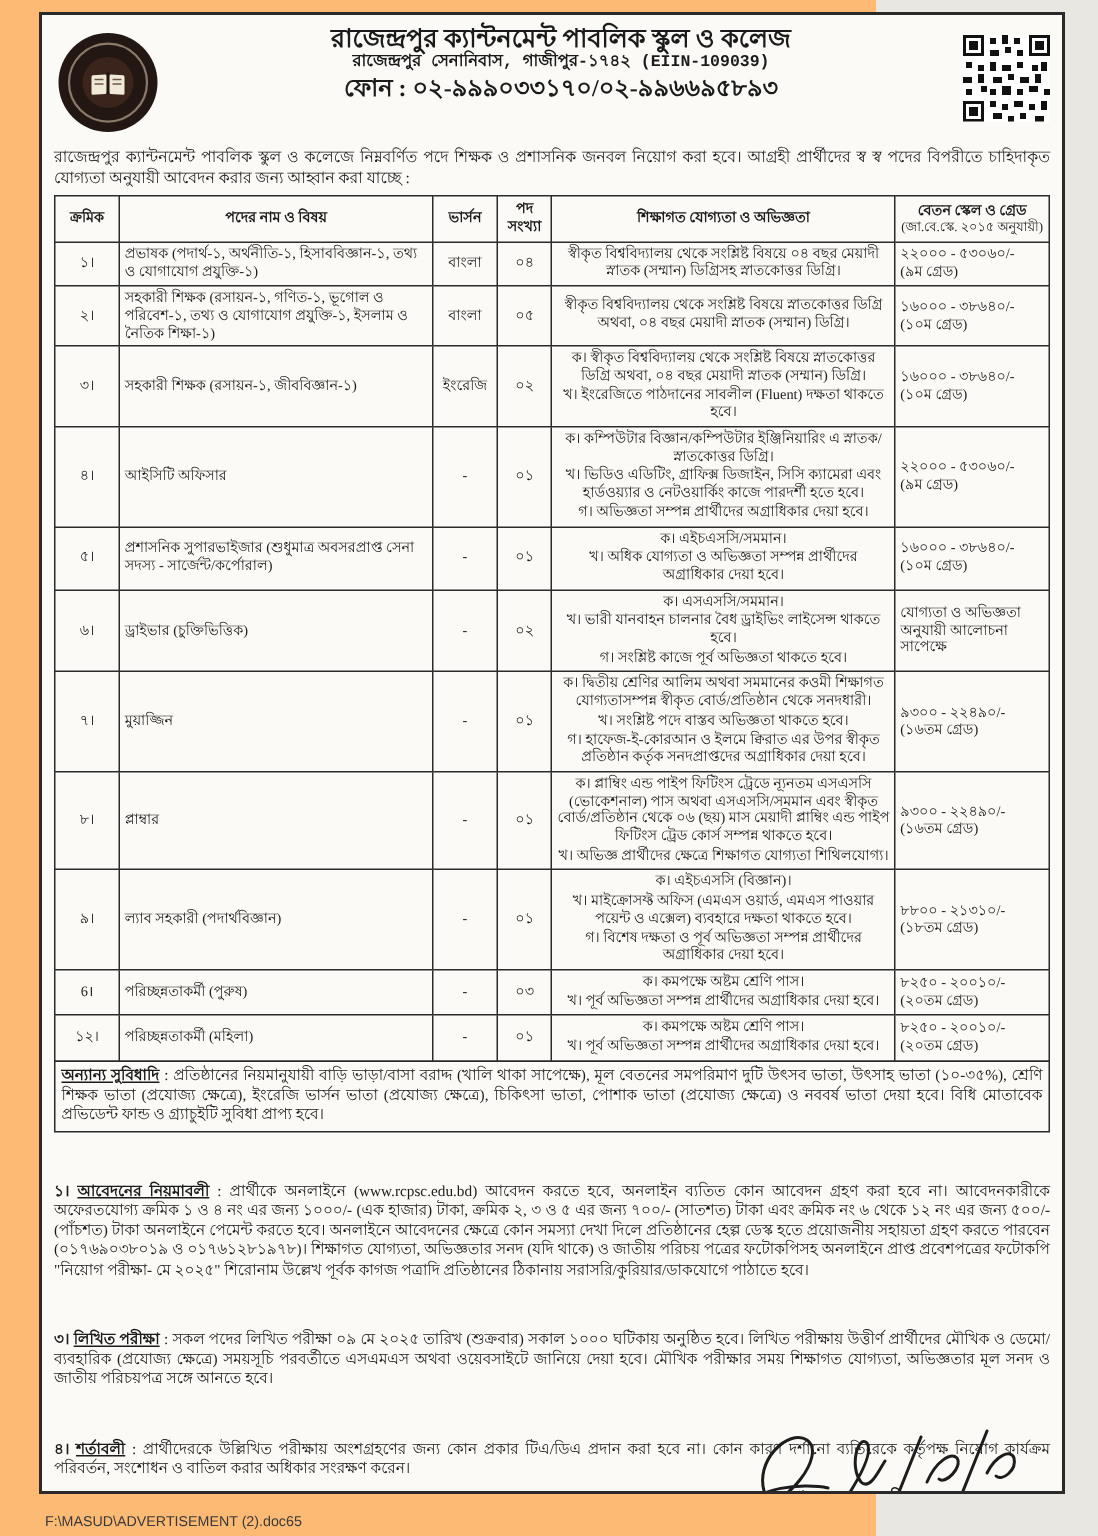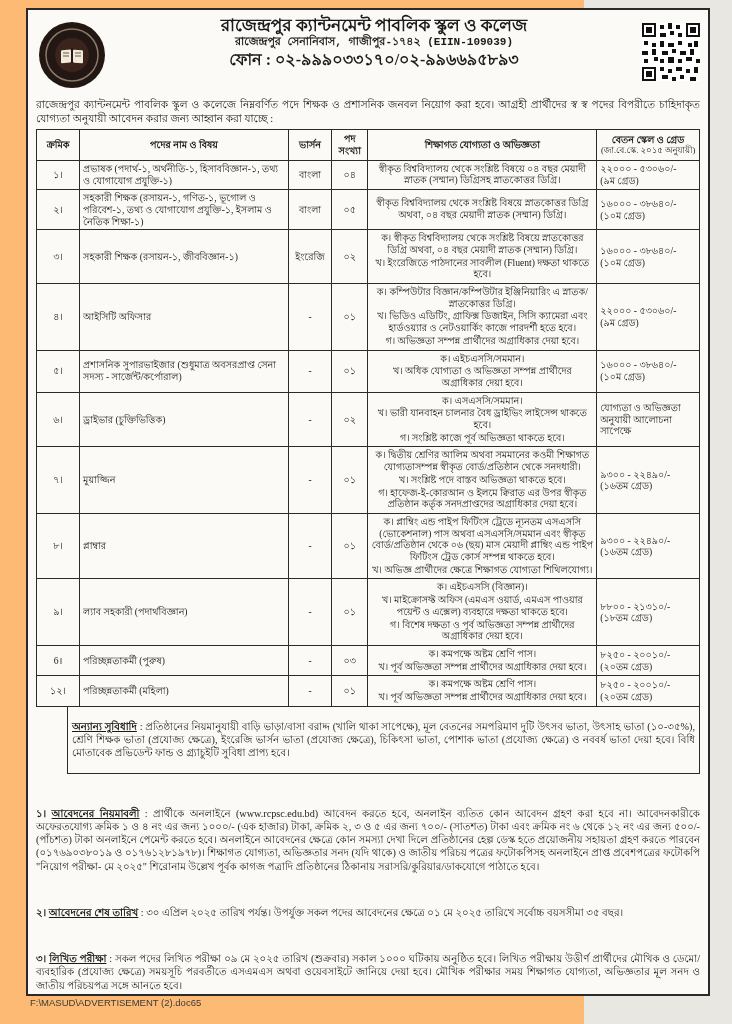--- a/index.html
+++ b/index.html
@@ -63,25 +63,24 @@
   td.serial, td.ver, td.cnt { text-align: center; }
   td.post { text-align: left; }
   td.qual { text-align: center; }
   td.qual div { margin-bottom: 1px; }
   td.sal { text-align: left; }
   .sal-sub { font-size: 8.6px; font-weight: normal; display: block; line-height: 1.15; }
   
   .benefits {
     border: 1px solid #2b2b2b;
     margin-top: -1px;
-    padding: 13px 4px;
+    padding: 3px 4px;
     font-size: 10.2px;
     text-align: justify;
     line-height: 1.3;
-    margin-left: 31px;
   }
   .u-label { font-weight: bold; text-decoration: underline; }
   
   .notes { margin-top: 4px; }
   .note {
     font-size: 10.2px;
     text-align: justify;
     line-height: 1.3;
     margin-bottom: 4px;
     margin-top: 33px;
@@ -99,21 +98,21 @@
     position: absolute;
     right: 18px; top: -46px;
     width: 200px; height: 70px;
     pointer-events: none;
   }
   .sig-line1 { font-size: 10.5px; font-weight: bold; }
   .sig-line2 { font-size: 10.5px; font-weight: bold; }
   
   .footer-path {
     position: absolute;
-    left: 30px; bottom: 16px;
+    left: 30px; bottom: 4px;
     font-family: "Liberation Sans", sans-serif;
     font-size: 9.5px;
     color: #3a3a3a;
   }
 </style>
 </head>
 <body>
 
 <div class="page">
   <div class="frame">
@@ -404,25 +403,20 @@
       <span class="u-label">অন্যান্য সুবিধাদি</span><span> : প্রতিষ্ঠানের নিয়মানুযায়ী বাড়ি ভাড়া/বাসা বরাদ্দ (খালি থাকা সাপেক্ষে), মূল বেতনের সমপরিমাণ দুটি উৎসব ভাতা, উৎসাহ ভাতা (১০-৩৫%), শ্রেণি শিক্ষক ভাতা (প্রযোজ্য ক্ষেত্রে), ইংরেজি ভার্সন ভাতা (প্রযোজ্য ক্ষেত্রে), চিকিৎসা ভাতা, পোশাক ভাতা (প্রযোজ্য ক্ষেত্রে) ও নববর্ষ ভাতা দেয়া হবে। বিধি মোতাবেক প্রভিডেন্ট ফান্ড ও গ্র্যাচুইটি সুবিধা প্রাপ্য হবে।</span>
     </div>
 
     <div class="notes">
       <div class="note">
         <span class="num">১। </span>
         <span class="u-label">আবেদনের নিয়মাবলী</span>
         <span> : প্রার্থীকে অনলাইনে (www.rcpsc.edu.bd) আবেদন করতে হবে, অনলাইন ব্যতিত কোন আবেদন গ্রহণ করা হবে না। আবেদনকারীকে অফেরতযোগ্য ক্রমিক ১ ও ৪ নং এর জন্য ১০০০/- (এক হাজার) টাকা, ক্রমিক ২, ৩ ও ৫ এর জন্য ৭০০/- (সাতশত) টাকা এবং ক্রমিক নং ৬ থেকে ১২ নং এর জন্য ৫০০/- (পাঁচশত) টাকা অনলাইনে পেমেন্ট করতে হবে। অনলাইনে আবেদনের ক্ষেত্রে কোন সমস্যা দেখা দিলে প্রতিষ্ঠানের হেল্প ডেস্ক হতে প্রয়োজনীয় সহায়তা গ্রহণ করতে পারবেন (০১৭৬৯০৩৮০১৯ ও ০১৭৬১২৮১৯৭৮)। শিক্ষাগত যোগ্যতা, অভিজ্ঞতার সনদ (যদি থাকে) ও জাতীয় পরিচয় পত্রের ফটোকপিসহ অনলাইনে প্রাপ্ত প্রবেশপত্রের ফটোকপি "নিয়োগ পরীক্ষা- মে ২০২৫" শিরোনাম উল্লেখ পূর্বক কাগজ পত্রাদি প্রতিষ্ঠানের ঠিকানায় সরাসরি/কুরিয়ার/ডাকযোগে পাঠাতে হবে।</span>
       </div>
 
-      <div class="note">
-        <span class="num">২। </span>
-        <span class="u-label">আবেদনের শেষ তারিখ</span>
-        <span> : ৩০ এপ্রিল ২০২৫ তারিখ পর্যন্ত। উপর্যুক্ত সকল পদের আবেদনের ক্ষেত্রে ০১ মে ২০২৫ তারিখে সর্বোচ্চ বয়সসীমা ৩৫ বছর।</span>
-      </div>
 
       <div class="note">
         <span class="num">৩। </span>
         <span class="u-label">লিখিত পরীক্ষা</span>
         <span> : সকল পদের লিখিত পরীক্ষা ০৯ মে ২০২৫ তারিখ (শুক্রবার) সকাল ১০০০ ঘটিকায় অনুষ্ঠিত হবে। লিখিত পরীক্ষায় উত্তীর্ণ প্রার্থীদের মৌখিক ও ডেমো/ব্যবহারিক (প্রযোজ্য ক্ষেত্রে) সময়সূচি পরবর্তীতে এসএমএস অথবা ওয়েবসাইটে জানিয়ে দেয়া হবে। মৌখিক পরীক্ষার সময় শিক্ষাগত যোগ্যতা, অভিজ্ঞতার মূল সনদ ও জাতীয় পরিচয়পত্র সঙ্গে আনতে হবে।</span>
       </div>
 
       <div class="note">
         <span class="num">৪। </span>
         <span class="u-label">শর্তাবলী</span>

